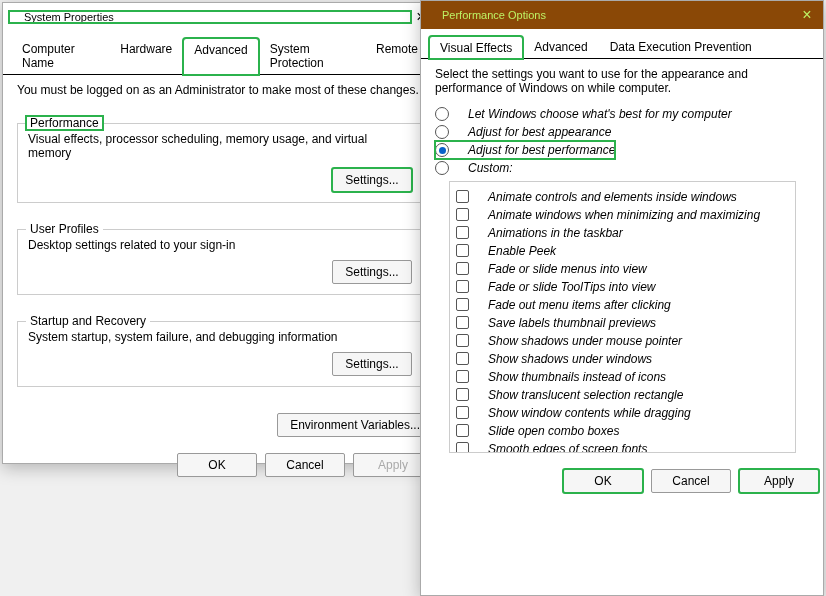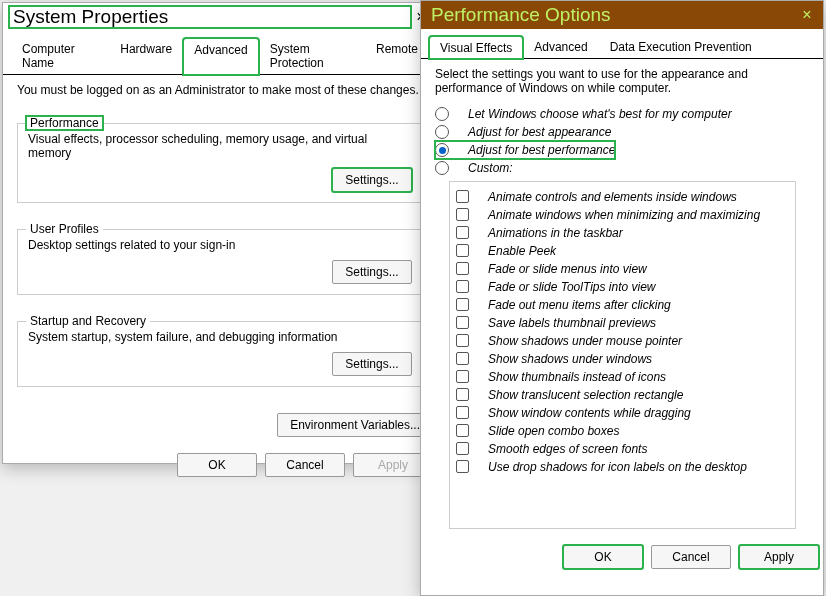--- a/index.html
+++ b/index.html
@@ -2,33 +2,33 @@
 <html><head>
 <meta charset="utf-8">
 <style>
   * { box-sizing: border-box; font-family: "Segoe UI", Tahoma, sans-serif; font-size: 12px; }
   body { margin: 0; background: #f0f0f0; width: 826px; height: 596px; position: relative; }
   .dialog { position: absolute; background: #fff; border: 1px solid #aaa; box-shadow: 0 4px 16px rgba(0,0,0,0.25); }
   .sys-dialog { left: 2px; top: 2px; width: 436px; height: 462px; }
   .perf-dialog { left: 420px; top: 0; width: 404px; height: 596px; }
   .titlebar { height: 28px; display: flex; align-items: center; padding: 0 6px; background: #fff; }
   .titlebar.perf { background: #8a4806; color: #bef264; }
-  .titlebar .title { flex: 1; padding-left: 4px; font-size: 19px; }
+  .titlebar .title { flex: 1; padding-left: 15px; font-size: 11px; }
   .close { width: 20px; text-align: center; font-size: 16px; line-height: 20px; cursor: default; }
   .tabs { display: flex; padding: 6px 8px 0 8px; border-bottom: 1px solid #000000; gap: 0; }
   .tab { padding: 4px 10px; border: 1px solid transparent; border-bottom: none; cursor: default; }
   .tab.active { border-color: #ccc; border-radius: 3px 3px 0 0; background: #fff; position: relative; top: 1px; }
   .group { border: 1px solid #ccc; margin: 26px 14px; padding: 8px 10px 10px 10px; position: relative; }
   .group-title { position: absolute; top: -8px; left: 8px; background: #fff; padding: 0 4px; }
   .wbtn { min-width: 80px; padding: 4px 12px; border: 1px solid #999; background: #f6f6f6; border-radius: 2px; cursor: default; }
   .wbtn:disabled { color: #aaa; }
   .btn-row { display: flex; justify-content: flex-end; gap: 8px; padding: 8px 4px; }
   .note { padding: 8px 14px 0 14px; }
   .radio-row, .check-row { display: flex; align-items: flex-start; gap: 19px; padding: 2px 0; font-style: italic; }
-  .check-list { border: 1px solid #ccc; margin: 4px 13px 0 14px; padding: 6px; height: 348px; overflow: hidden; }
+  .check-list { border: 1px solid #ccc; margin: 4px 13px 0 14px; padding: 6px; height: 272px; overflow: hidden; }
   .perf-body { padding: 8px 14px; }
   .radio-dot { width: 14px; height: 14px; border: 1px solid #555; border-radius: 50%; display: inline-flex; align-items: center; justify-content: center; }
   .radio-dot.sel::after { content: ""; width: 7px; height: 7px; background: #0a62c9; border-radius: 50%; }
   .chk { width: 13px; height: 13px; border: 1px solid #555; display: inline-block; border-radius: 2px; }
   .hl { outline: 2px solid #2bb24c; outline-offset: -1px; }
   .rightalign { display:flex; justify-content:flex-end; margin-top:8px; }
 </style>
 </head>
 <body>
 

